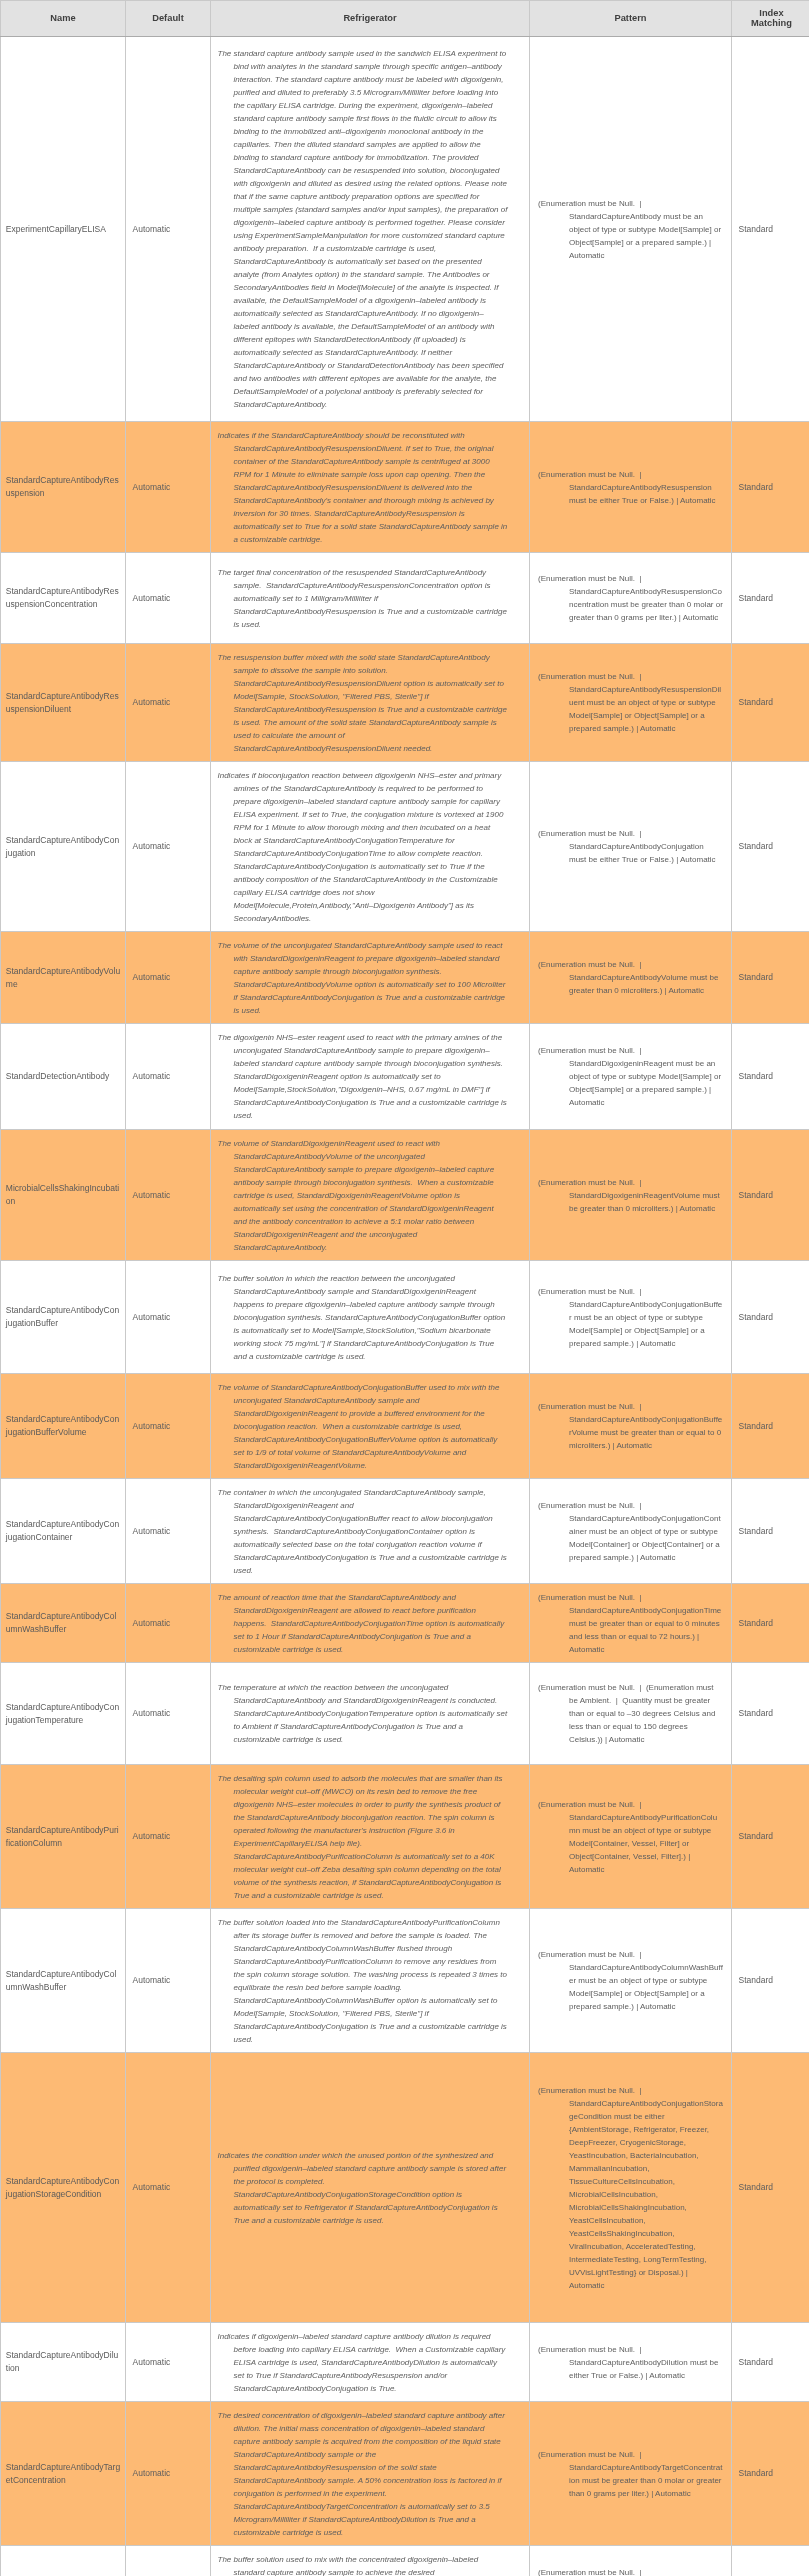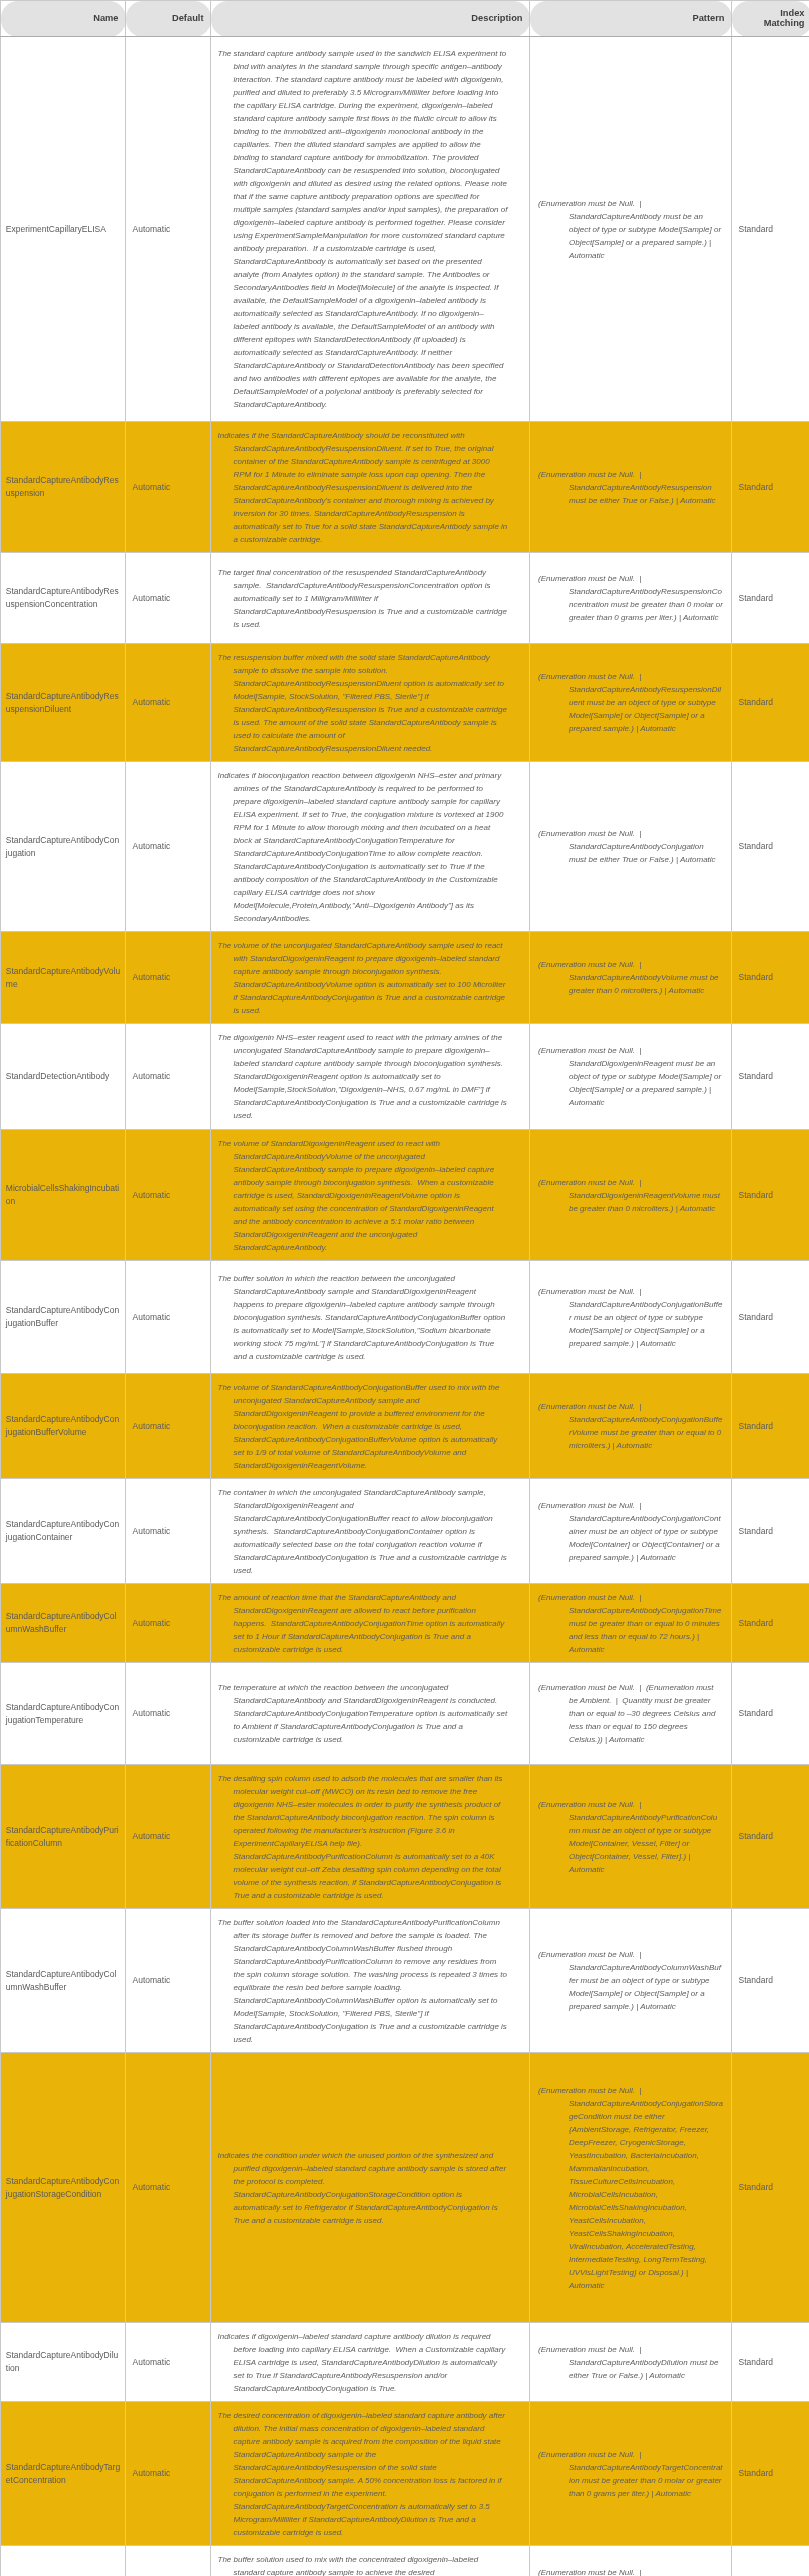--- a/index.html
+++ b/index.html
@@ -27,27 +27,26 @@
     border: 0.8px solid #c9c9c9;
     vertical-align: middle;
     overflow: hidden;
   }
   .options-table thead tr { height: 36px; }
   .options-table th {
     background: #e2e2e2;
     color: #3f3f3f;
     font-size: 9.3px;
     font-weight: bold;
-    text-align: right;
+    text-align: center;
     padding: 3.2px 6.5px 4.8px 6.5px;
     vertical-align: middle;
     border-bottom: 0.8px solid #ababab;
-    border-radius: 17px;
-  }
-  .options-table tbody tr.alt td { background: #eab308; }
+  }
+  .options-table tbody tr.alt td { background: #fdba74; }
 
   td.cell-name {
     font-size: 8.5px;
     padding: 4.8px 4.8px;
     word-break: break-all;
     line-height: 13px;
     color: #5a5a5a;
   }
   td.cell-default {
     font-size: 8.5px;
@@ -56,21 +55,21 @@
   }
   td.cell-desc { padding: 6.5px 21px 6.5px 6.5px; font-style: italic; }
   td.cell-desc .hang {
     font-size: 8px;
     line-height: 13px;
     padding-left: 16px;
     text-indent: -16px;
     white-space: pre-wrap;
     overflow-wrap: anywhere;
   }
-  td.cell-pattern { padding: 6.5px 8px; font-style: italic; }
+  td.cell-pattern { padding: 6.5px 8px; }
   td.cell-pattern .hang {
     font-size: 8px;
     line-height: 13px;
     padding-left: 31px;
     text-indent: -31px;
     white-space: pre-wrap;
     overflow-wrap: anywhere;
   }
   td.cell-index {
     font-size: 8.5px;
@@ -86,21 +85,21 @@
     <col class="c-name">
       <col class="c-default">
       <col class="c-desc">
       <col class="c-pattern">
       <col class="c-index">
   </colgroup>
   <thead>
     <tr>
       <th>Name</th>
       <th>Default</th>
-      <th>Description</th>
+      <th>Refrigerator</th>
       <th>Pattern</th>
       <th>Index Matching</th>
     </tr>
   </thead>
   <tbody>
       <tr style="height: 385px;">
     <td class="cell-name">ExperimentCapillaryELISA</td>
     <td class="cell-default">Automatic</td>
     <td class="cell-desc">
       <div class="hang">The standard capture antibody sample used in the sandwich ELISA experiment to bind with analytes in the standard sample through specific antigen–antibody interaction. The standard capture antibody must be labeled with digoxigenin, purified and diluted to preferably 3.5 Microgram/Milliliter before loading into the capillary ELISA cartridge. During the experiment, digoxigenin–labeled standard capture antibody sample first flows in the fluidic circuit to allow its binding to the immobilized anti–digoxigenin monoclonal antibody in the capillaries. Then the diluted standard samples are applied to allow the binding to standard capture antibody for immobilization. The provided StandardCaptureAntibody can be resuspended into solution, bioconjugated with digoxigenin and diluted as desired using the related options. Please note that if the same capture antibody preparation options are specified for multiple samples (standard samples and/or input samples), the preparation of digoxigenin–labeled capture antibody is performed together. Please consider using ExperimentSampleManipulation for more customized standard capture antibody preparation.  If a customizable cartridge is used, StandardCaptureAntibody is automatically set based on the presented analyte (from Analytes option) in the standard sample. The Antibodies or SecondaryAntibodies field in Model[Molecule] of the analyte is inspected. If available, the DefaultSampleModel of a digoxigenin–labeled antibody is automatically selected as StandardCaptureAntibody. If no digoxigenin–labeled antibody is available, the DefaultSampleModel of an antibody with different epitopes with StandardDetectionAntibody (if uploaded) is automatically selected as StandardCaptureAntibody. If neither StandardCaptureAntibody or StandardDetectionAntibody has been specified and two antibodies with different epitopes are available for the analyte, the DefaultSampleModel of a polyclonal antibody is preferably selected for StandardCaptureAntibody.</div>

